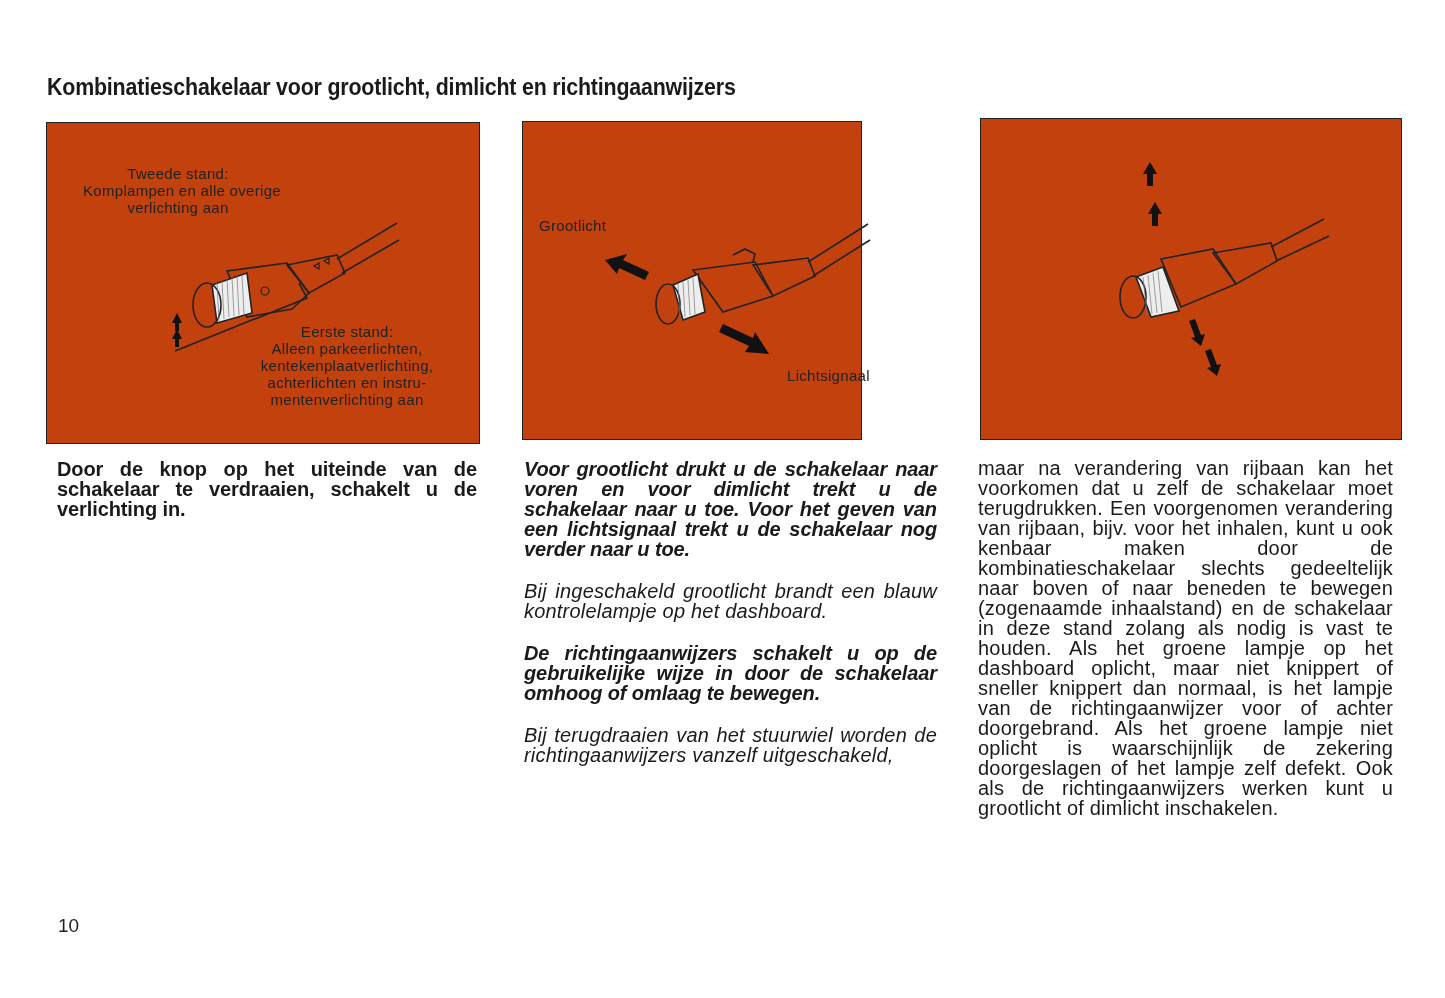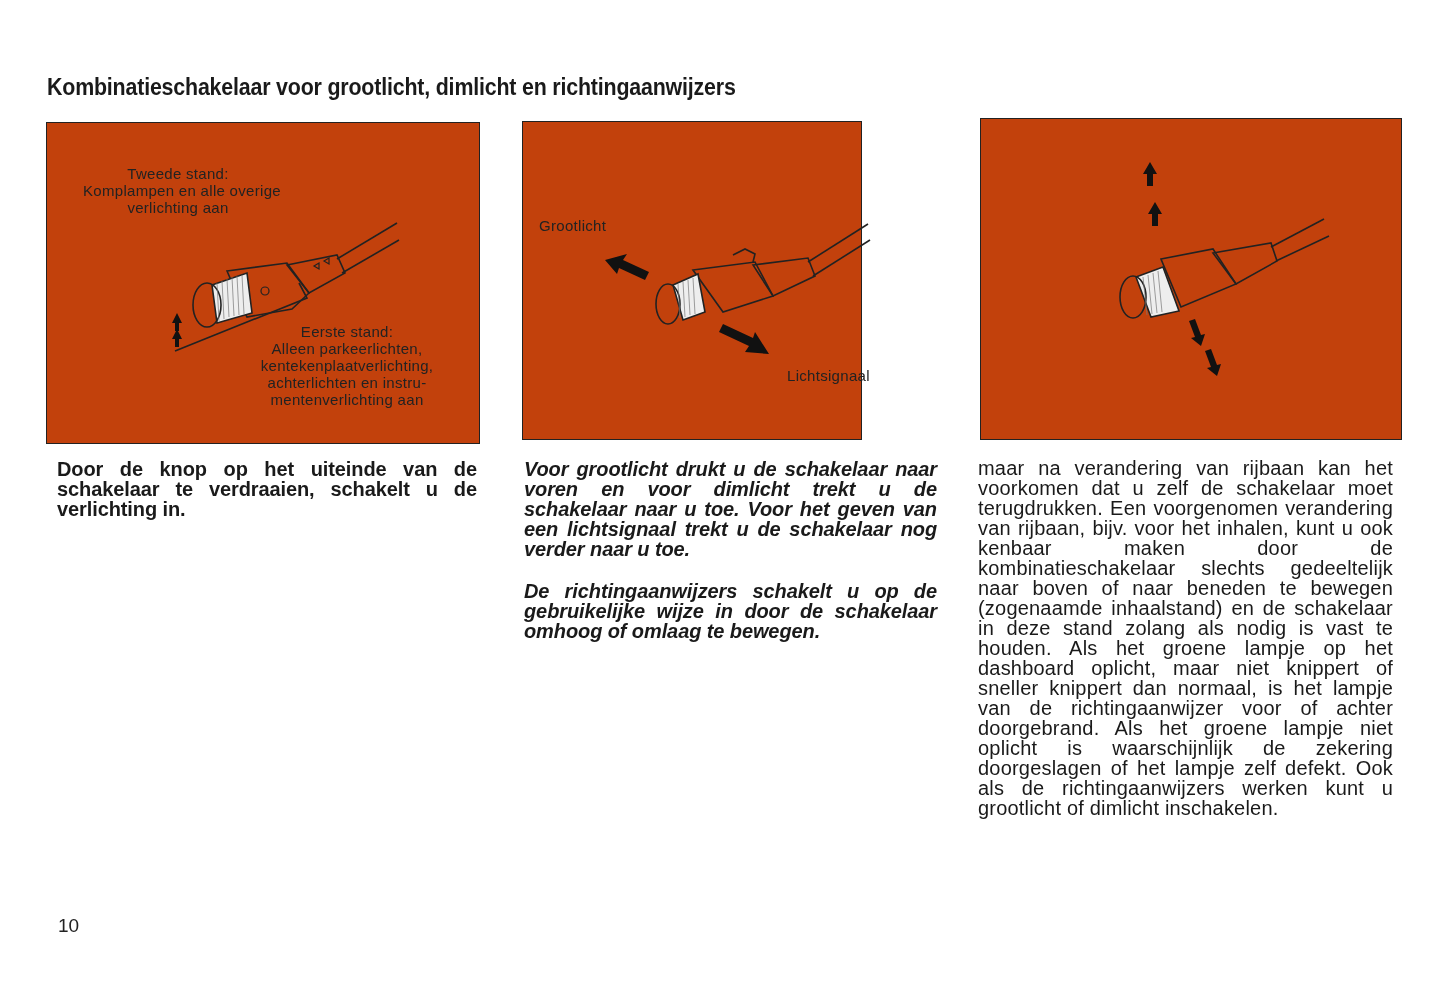--- a/index.html
+++ b/index.html
@@ -122,20 +122,22 @@
     </g>
   </svg>
 </div>
 
 <div class="col" id="col1">
   <p class="b">Door de knop op het uiteinde van de schakelaar te verdraaien, schakelt u de verlichting in.</p>
 </div>
 
 <div class="col" id="col2">
   <p class="b">Voor grootlicht drukt u de schakelaar naar voren en voor dimlicht trekt u de schakelaar naar u toe. Voor het geven van een lichtsignaal trekt u de schakelaar nog verder naar u toe.</p>
+  <p>Bij ingeschakeld grootlicht brandt een blauw kontrolelampje op het dashboard.</p>
   <p class="b">De richtingaanwijzers schakelt u op de gebruikelijke wijze in door de schakelaar omhoog of omlaag te bewegen.</p>
+  <p>Bij terugdraaien van het stuurwiel worden de richtingaanwijzers vanzelf uitgeschakeld,</p>
 </div>
 
 <div class="col" id="col3">
   <p>maar na verandering van rijbaan kan het voorkomen dat u zelf de schakelaar moet terugdrukken. Een voorgenomen verandering van rijbaan, bijv. voor het inhalen, kunt u ook kenbaar maken door de kombinatieschakelaar slechts gedeeltelijk naar boven of naar beneden te bewegen (zogenaamde inhaalstand) en de schakelaar in deze stand zolang als nodig is vast te houden. Als het groene lampje op het dashboard oplicht, maar niet knippert of sneller knippert dan normaal, is het lampje van de richtingaanwijzer voor of achter doorgebrand. Als het groene lampje niet oplicht is waarschijnlijk de zekering doorgeslagen of het lampje zelf defekt. Ook als de richtingaanwijzers werken kunt u grootlicht of dimlicht inschakelen.</p>
 </div>
 
 <div class="pageno">10</div>
 
 </body></html>

